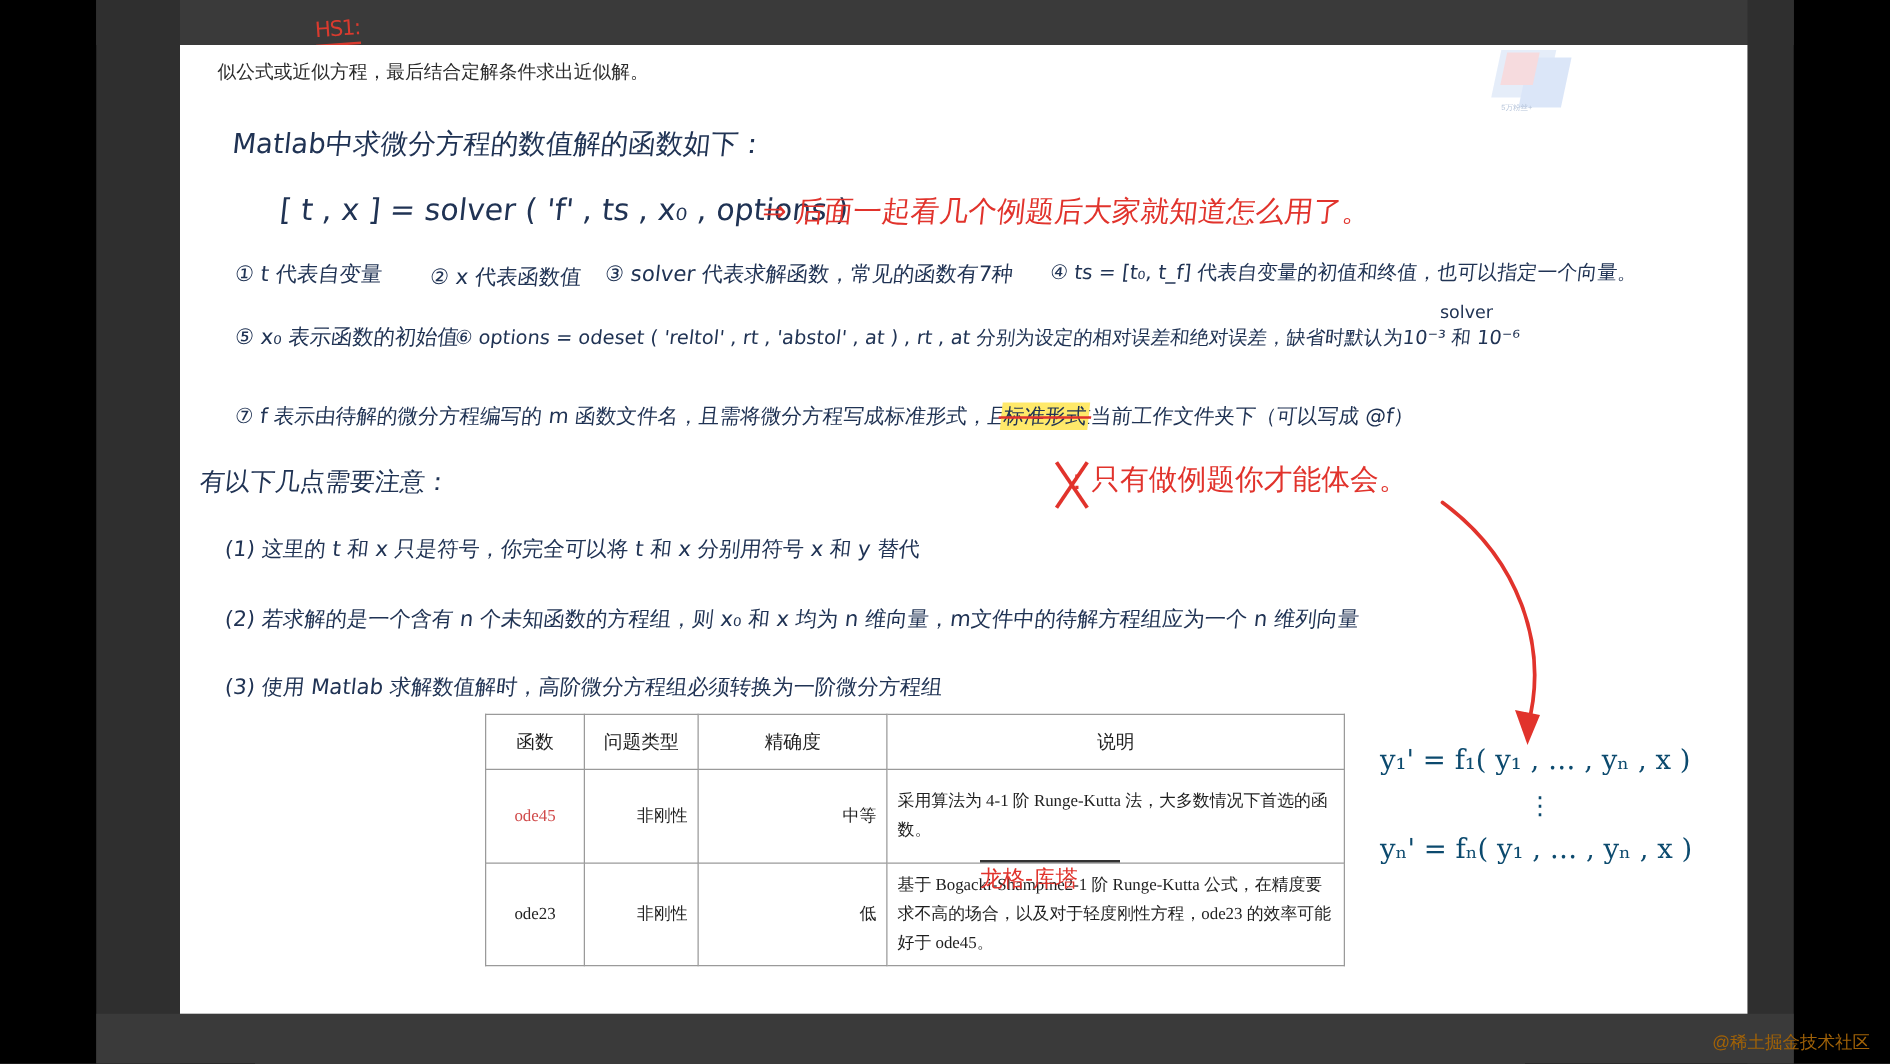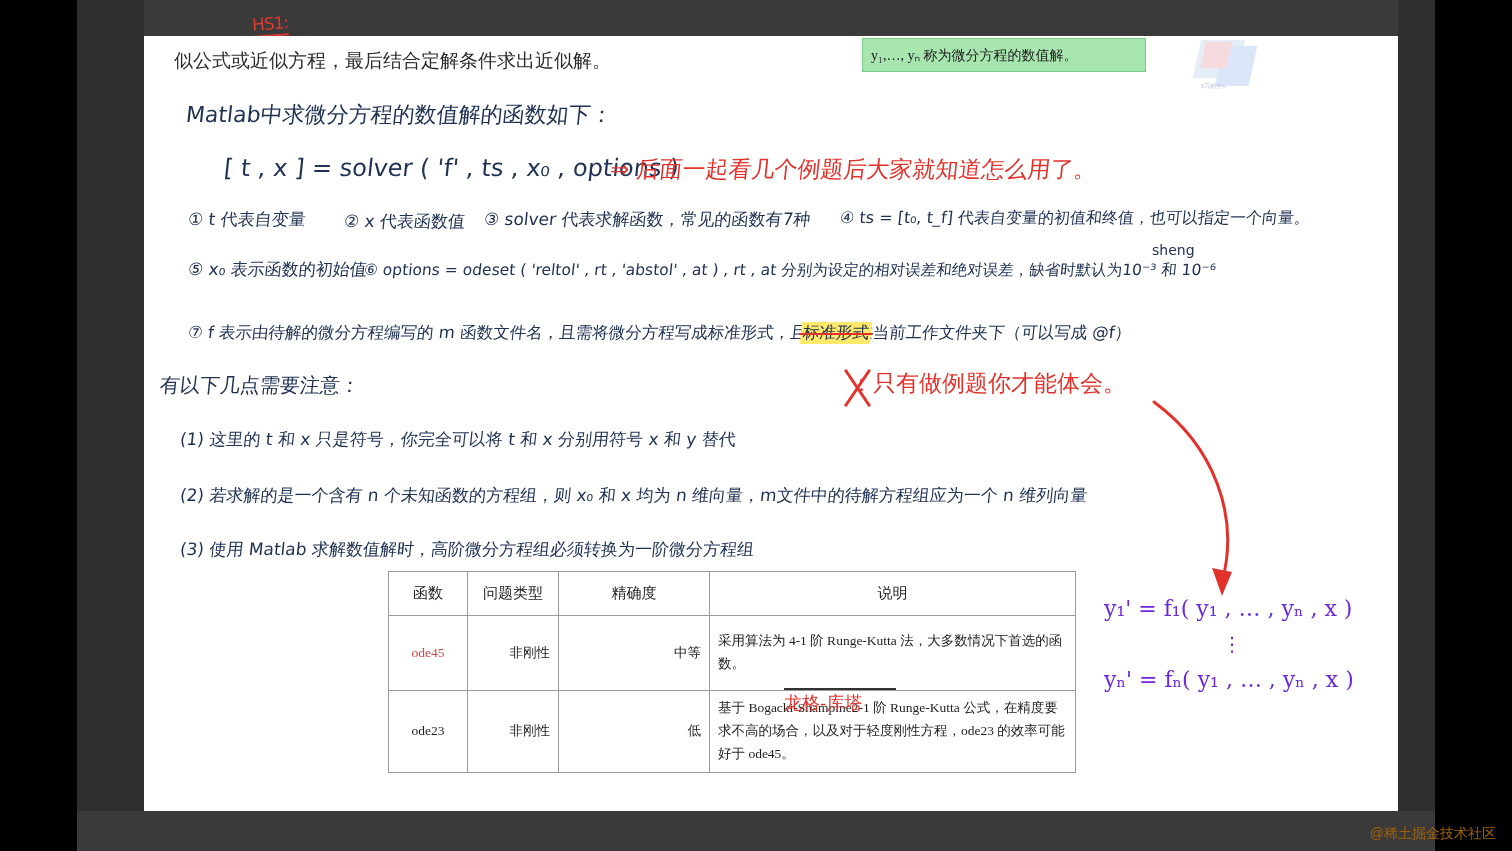--- a/index.html
+++ b/index.html
@@ -22,21 +22,21 @@
   .scribble{
     position:absolute;left:252px;top:12px;width:80px;height:22px;
     color:#e23b2e;font-size:17px;font-family:"DejaVu Sans", sans-serif;
     transform:rotate(-4deg);letter-spacing:-1px;opacity:.95;
   }
   .scribble .u{border-bottom:2px solid #e23b2e;display:inline-block;padding-bottom:1px;}
 
   
   .printed-line{
     position:absolute;left:30px;top:12px;width:700px;
-    font-family:"Liberation Serif", serif;font-size:19px;color:#2b2b2b;
+    font-family:"Liberation Serif", serif;font-size:15px;color:#2b2b2b;
   }
 
   
   .green-box{
     position:absolute;left:718px;top:2px;width:282px;height:32px;
     background:#a8e6b0;border:1px solid #7cc98a;
   }
   .green-box .gt{
     position:absolute;left:8px;top:6px;font-family:"Liberation Serif", serif;
     font-size:14px;color:#1c1c1c;white-space:nowrap;
@@ -91,21 +91,21 @@
   .tbl td.fn{text-align:center;}
   .tbl td.desc{text-align:left;line-height:1.7;}
   .tbl .mono-red{color:#d04a4a;}
   .row-tall td{height:62px;vertical-align:middle;}
 
   
   .under-hw{position:absolute;left:640px;top:652px;color:#e1332c;font-size:18px;font-family:"DejaVu Sans",sans-serif;}
   .under-hw .ul{border-top:2px solid #333;display:block;width:112px;margin-bottom:1px;}
 
   
-  .eqs{position:absolute;left:960px;top:560px;color:#6d28d9;font-family:"DejaVu Serif", serif;}
+  .eqs{position:absolute;left:960px;top:560px;color:#0c4a6e;font-family:"DejaVu Serif", serif;}
   .eqs div{font-size:22px;margin-bottom:16px;white-space:nowrap;}
   .eqs .dots{font-size:20px;margin-left:118px;letter-spacing:0;line-height:.7;}
 
   
   .wm{
     position:absolute;right:16px;bottom:8px;color:#a16207;font-size:14px;
     font-family:"Liberation Sans", sans-serif;
   }
 </style>
 </head>
@@ -119,23 +119,20 @@
   <div class="bar-bottom"></div>
 
   <div class="scribble">
     <span class="u">HS1:</span>
   </div>
 
   <div class="page">
 
     <div class="printed-line">似公式或近似方程，最后结合定解条件求出近似解。</div>
 
-    <div class="green-box">
-      <div class="gt">y₁,…, yₙ 称为微分方程的数值解。</div>
-    </div>
 
     <div class="logo-art">
       <div class="p1"></div>
         <div class="p2"></div>
         <div class="p3"></div>
       <div class="cap">5万粉丝+</div>
     </div>
 
     <div class="hw blue h1 sk" style="left:42px;top:64px;">Matlab中求微分方程的数值解的函数如下：</div>
 
@@ -143,21 +140,21 @@
 
     <div class="hw red h1 sk" style="left:466px;top:118px;font-size:23px;">⇒ 后面一起看几个例题后大家就知道怎么用了。</div>
 
     <div class="hw blue h3 sk" style="left:44px;top:172px;">① t 代表自变量</div>
     <div class="hw blue h3 sk" style="left:200px;top:174px;">② x 代表函数值</div>
     <div class="hw blue h3 sk" style="left:340px;top:172px;">③ solver 代表求解函数，常见的函数有7种</div>
     <div class="hw blue h3 sk" style="left:696px;top:172px;font-size:16px;">④ ts = [t₀, t_f] 代表自变量的初值和终值，也可以指定一个向量。</div>
 
     <div class="hw blue h3 sk" style="left:44px;top:222px;">⑤ x₀ 表示函数的初始值</div>
     <div class="hw blue h3 sk" style="left:220px;top:224px;font-size:15.5px;">⑥ options = odeset ( 'reltol' , rt , 'abstol' , at ) , rt , at 分别为设定的相对误差和绝对误差，缺省时默认为10⁻³ 和 10⁻⁶</div>
-    <div class="hw blue h4" style="left:1008px;top:206px;font-size:14px;">sheng</div>
+    <div class="hw blue h4" style="left:1008px;top:206px;font-size:14px;">solver</div>
 
     <div class="hw blue h3 sk" style="left:44px;top:286px;font-size:16.5px;">
       <span>⑦ f 表示由待解的微分方程编写的 m 函数文件名，且需将微分方程写成标准形式，且需要放在当前工作文件夹下（可以写成 @f）</span>
     </div>
     <div class="hl strike" style="position:absolute;left:657px;top:286px;font-family:'DejaVu Sans',sans-serif;font-size:16.5px;color:#203354;transform:skewX(-6deg);">标准形式</div>
 
     <div class="hw blue h2 sk" style="left:16px;top:336px;">有以下几点需要注意：</div>
 
     <div class="redx"></div>
     <div class="hw red h1" style="left:706px;top:332px;font-size:23px;">：只有做例题你才能体会。</div>

